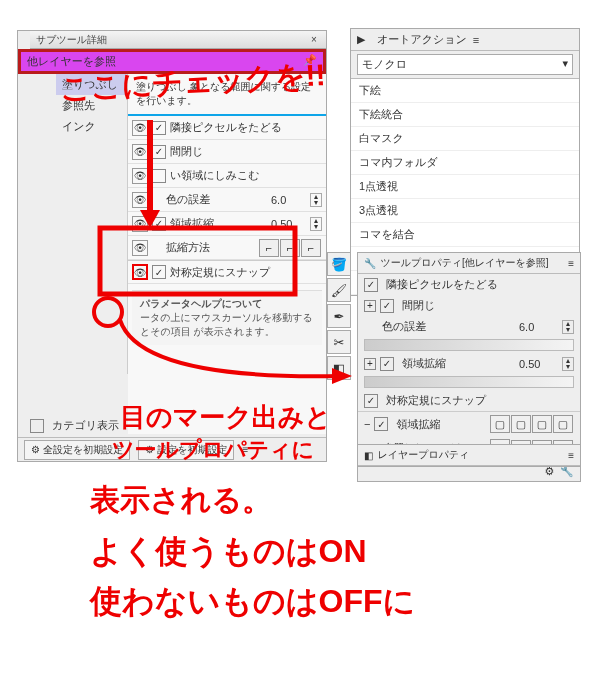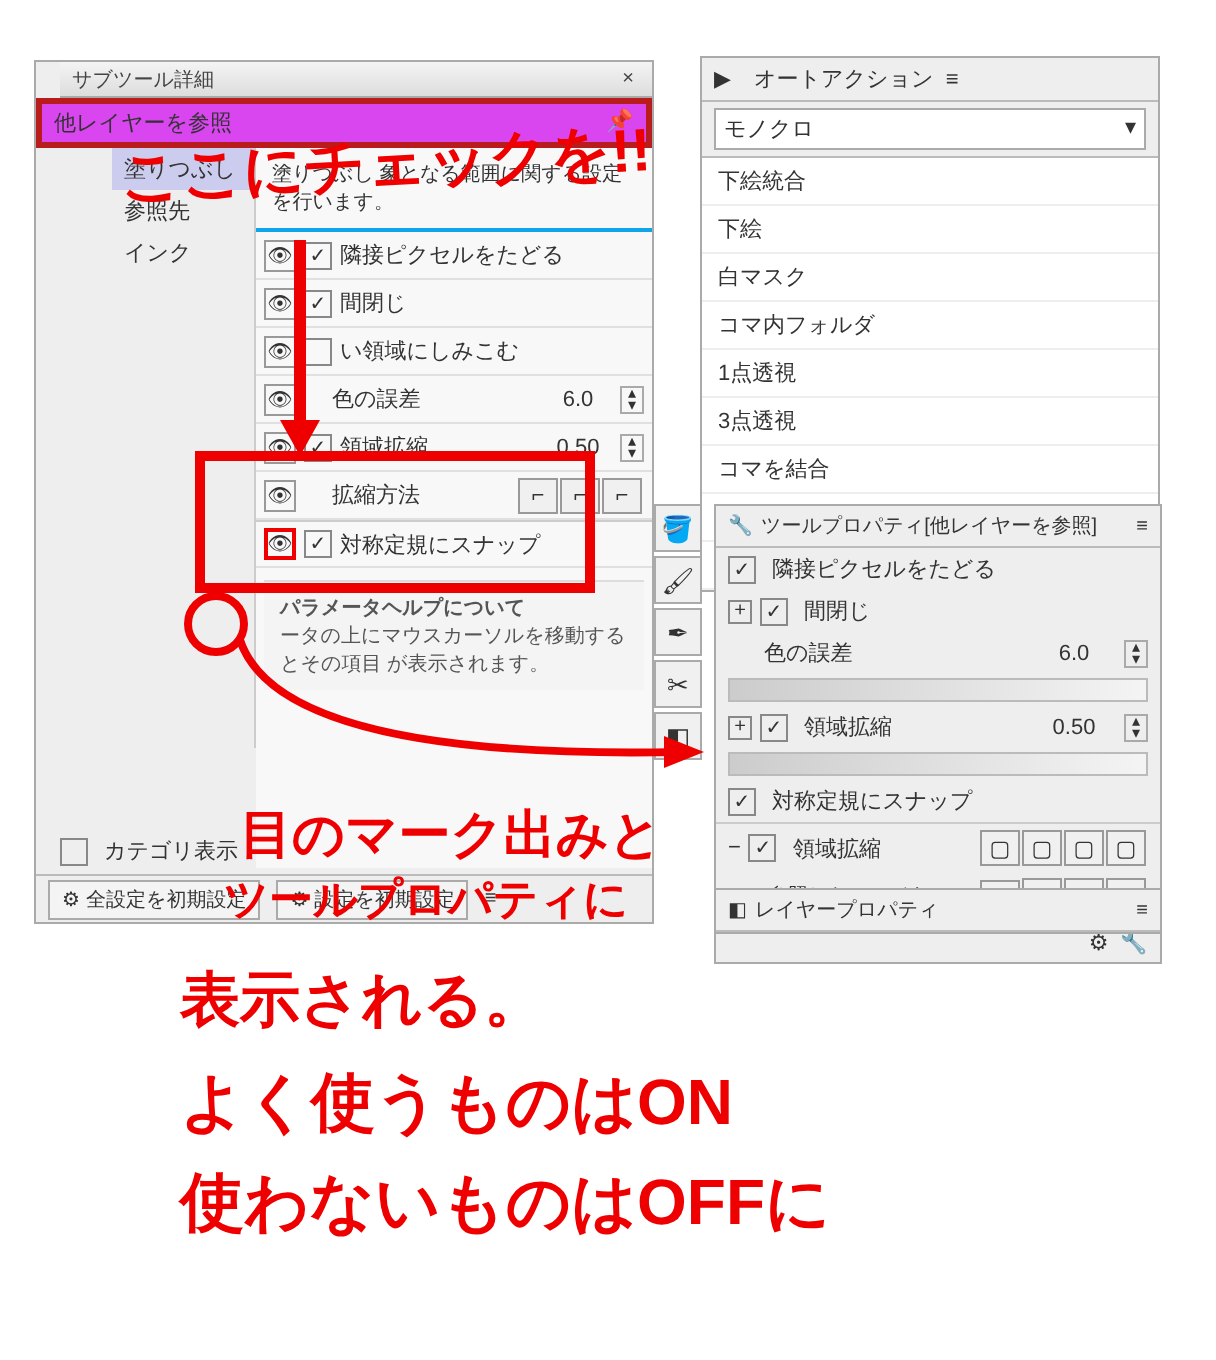--- a/index.html
+++ b/index.html
@@ -10,21 +10,21 @@
   .close-x { width: 12px; height: 12px; display: inline-flex; align-items: center; justify-content: center; font-size: 10px; color: #666; cursor: pointer; }
   .hdrbar { background: #d946ef; border: 3px solid #b91c1c; padding: 2px 6px; font-size: 11px; }
   .hdrbar .pin { float: right; }
   .sidelist { width: 72px; border-right: 1px solid #ccc; float: left; height: 300px; }
   .sidelist div { padding: 3px 6px; font-size: 11px; }
   .sidelist .sel { background: #cce; }
   .row { display: flex; align-items: center; padding: 3px 4px; border-bottom: 1px solid #e0e0e0; height: 24px; }
   .eye { width: 16px; height: 16px; border: 1px solid #999; margin-right: 4px; display: flex; align-items: center; justify-content: center; font-size: 10px; }
   .chk { width: 14px; height: 14px; border: 1px solid #888; margin-right: 4px; display: inline-flex; align-items: center; justify-content: center; font-size: 10px; }
   .lbl { flex: 1; font-size: 11px; }
-  .num { width: 36px; text-align: center; font-size: 11px; }
+  .num { width: 36px; text-align: left; font-size: 11px; }
   .spin { width: 12px; height: 14px; border: 1px solid #aaa; font-size: 8px; display: flex; flex-direction: column; margin-left: 3px; }
   .spin span { flex: 1; text-align: center; line-height: 6px; }
   .btnset span { width: 20px; height: 18px; border: 1px solid #999; display: inline-flex; align-items: center; justify-content: center; margin-right: 1px; font-size: 11px; background: #f0f0f0; }
   .help { padding: 6px 8px; font-size: 10px; color: #555; margin: 6px 4px; background: #f4f4f4; border-top: 1px solid #ddd; }
   .footer { position: absolute; bottom: 0; left: 0; right: 0; height: 24px; background: #eee; border-top: 1px solid #bbb; display: flex; align-items: center; gap: 8px; padding: 0 6px; font-size: 10px; }
   .footer .btn { border: 1px solid #aaa; padding: 2px 6px; background: #f4f4f4; display: flex; align-items: center; gap: 3px; }
   .chkline { display: inline-flex; align-items: flex-end; gap: 4px; margin: 4px 0 0 6px; }
   .hslider { height: 12px; background: linear-gradient(90deg,#ccc,#f4f4f4); border: 1px solid #bbb; margin: 2px 6px; }
   .autoact { position: absolute; top: 28px; left: 350px; width: 230px; border: 1px solid #aaa; background: #fff; }
   .aa-top { display: flex; align-items: center; padding: 3px 6px; background: #eee; border-bottom: 1px solid #bbb; gap: 6px; }
@@ -135,22 +135,22 @@
     <span>オートアクション</span>
     <span>≡</span>
   </div>
   <div class="aa-top">
     <div class="aa-select">
       <span>モノクロ</span>
         <span>▾</span>
     </div>
   </div>
   <div class="aa-list">
+    <div>下絵</div>
     <div>下絵統合</div>
-    <div>下絵</div>
     <div>白マスク</div>
     <div>コマ内フォルダ</div>
     <div>1点透視</div>
     <div>3点透視</div>
     <div>コマを結合</div>
     <div>階調反転</div>
     <div>透明度25</div>
   </div>
 </div>
 

